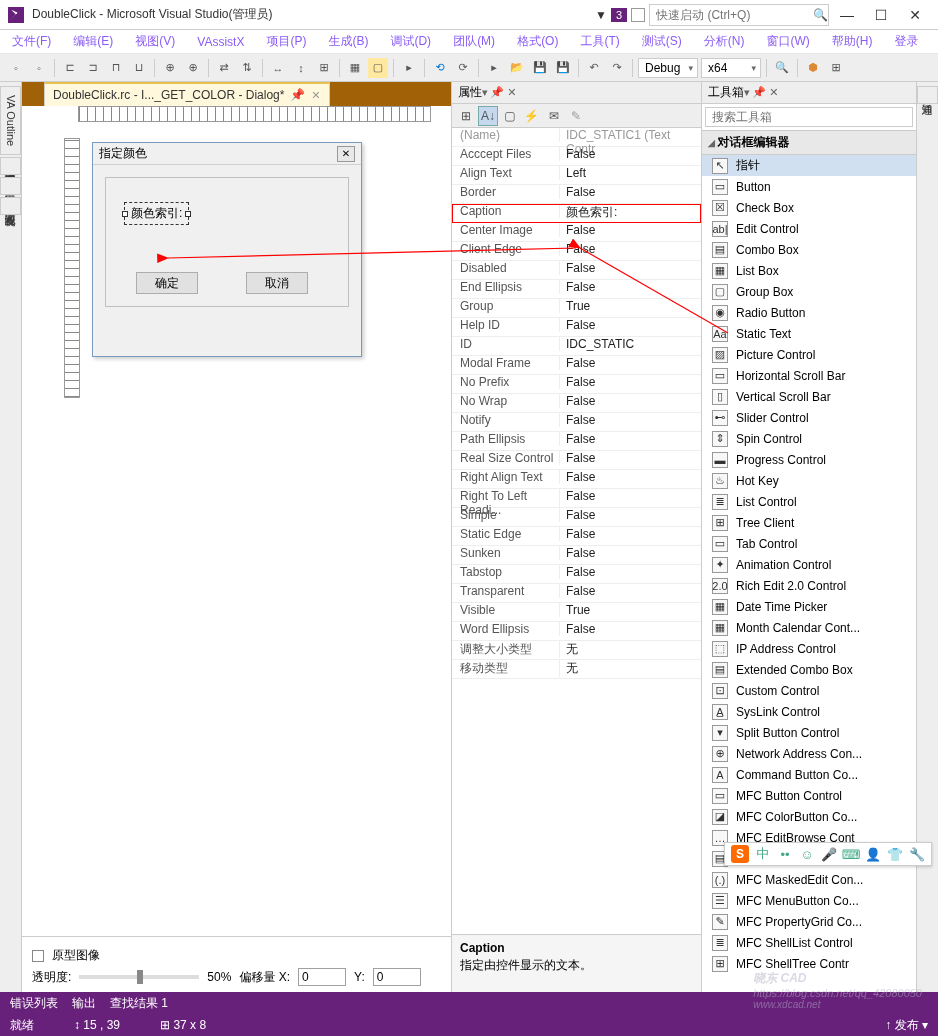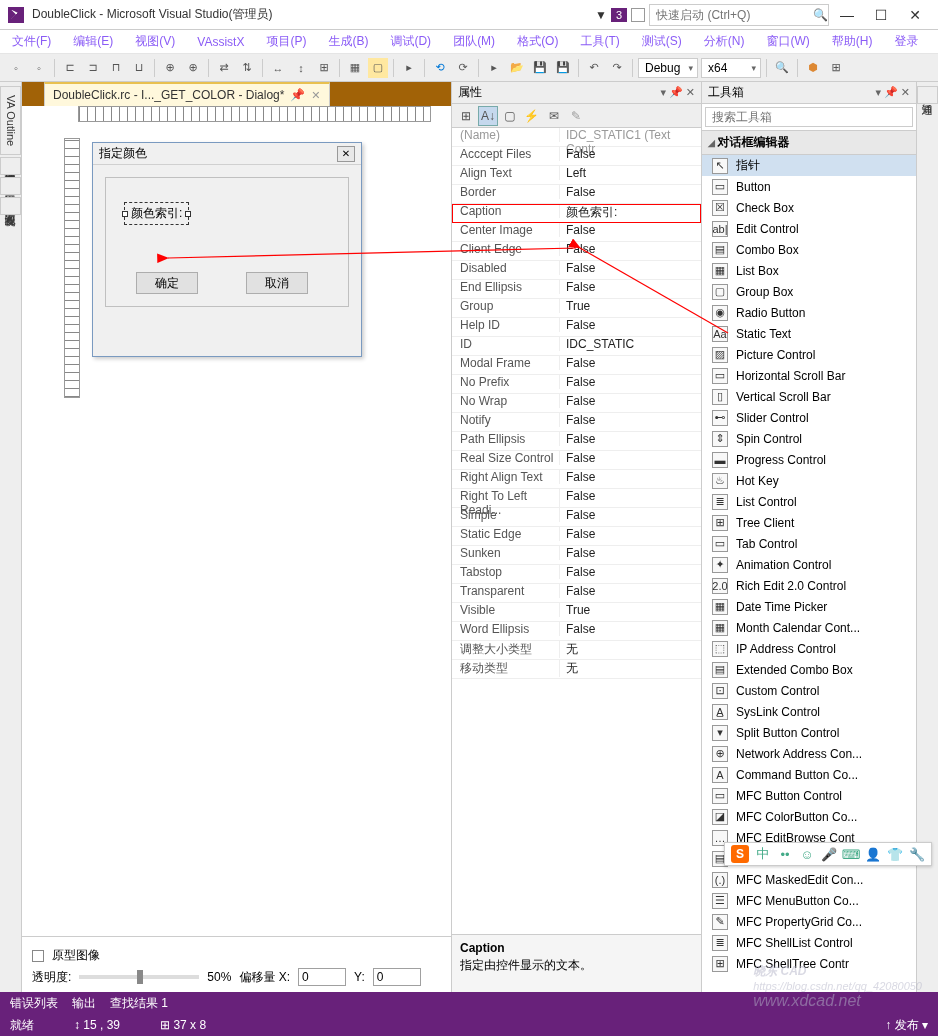--- a/index.html
+++ b/index.html
@@ -41,21 +41,21 @@
 .static-ctrl::before{left:-3px;top:50%;margin-top:-3px}
 .static-ctrl::after{right:-3px;top:50%;margin-top:-3px}
 .dlg-btn{position:absolute;bottom:12px;width:62px;height:22px;border:1px solid #adadad;background:#e1e1e1;display:flex;align-items:center;justify-content:center}
 .editor-bottom{border-top:1px solid #ccc;padding:6px 10px;background:#fff}
 .bottom-row{display:flex;align-items:center;gap:8px;margin-top:4px}
 .chk{width:12px;height:12px;border:1px solid #888}
 .slider{width:120px;height:4px;background:#ddd;position:relative}
 .slider::after{content:"";position:absolute;left:58px;top:-5px;width:6px;height:14px;background:#888}
 .num-input{width:48px;height:18px;border:1px solid #a0a0a0;padding:0 3px;background:#fff}
 .props-panel{flex:0 0 250px;background:#f5f5f5;border-right:1px solid #ccc;display:flex;flex-direction:column}
-.panel-header{height:22px;background:#eee;display:flex;align-items:center;padding:0 6px;justify-content:space-between;border-bottom:1px solid #ccc}
+.panel-header{height:22px;background:#eee;display:flex;align-items:center;padding:0 6px;border-bottom:1px solid #ccc}
 .panel-header-btns{display:flex;gap:3px}
 .pin{font-size:11px;color:#666}
 .props-combo{padding:4px 6px;background:#fff;border-bottom:1px solid #ccc;font-size:11px}
 .props-combo b{font-weight:bold}
 .props-toolbar{height:24px;background:#eee;display:flex;align-items:center;padding:0 4px;gap:2px;border-bottom:1px solid #ccc}
 .pt-btn{width:20px;height:20px;display:flex;align-items:center;justify-content:center;font-size:12px;color:#555}
 .pt-btn.active{background:#c5d8ed;border:1px solid #7aa}
 .props-grid{flex:1;overflow:auto;background:#fff}
 .prop-row{display:flex;height:19px;border-bottom:1px solid #eee;align-items:flex-start}
 .prop-row.hl{outline:1px solid red;outline-offset:-1px;position:relative;z-index:5}
@@ -572,14 +572,14 @@
   <span class="ime-ico">🎤</span>
   <span class="ime-ico">⌨</span>
   <span class="ime-ico">👤</span>
   <span class="ime-ico">👕</span>
   <span class="ime-ico">🔧</span>
 </div>
 
 <div class="watermark">
   <div class="cad">晓东 CAD</div>
   <div style="font-size:11px">https://blog.csdn.net/qq_42080050</div>
-  <div style="font-size:16px">www.xdcad.net</div>
+  <div style="font-size:10px">www.xdcad.net</div>
 </div>
 
 </body></html>

